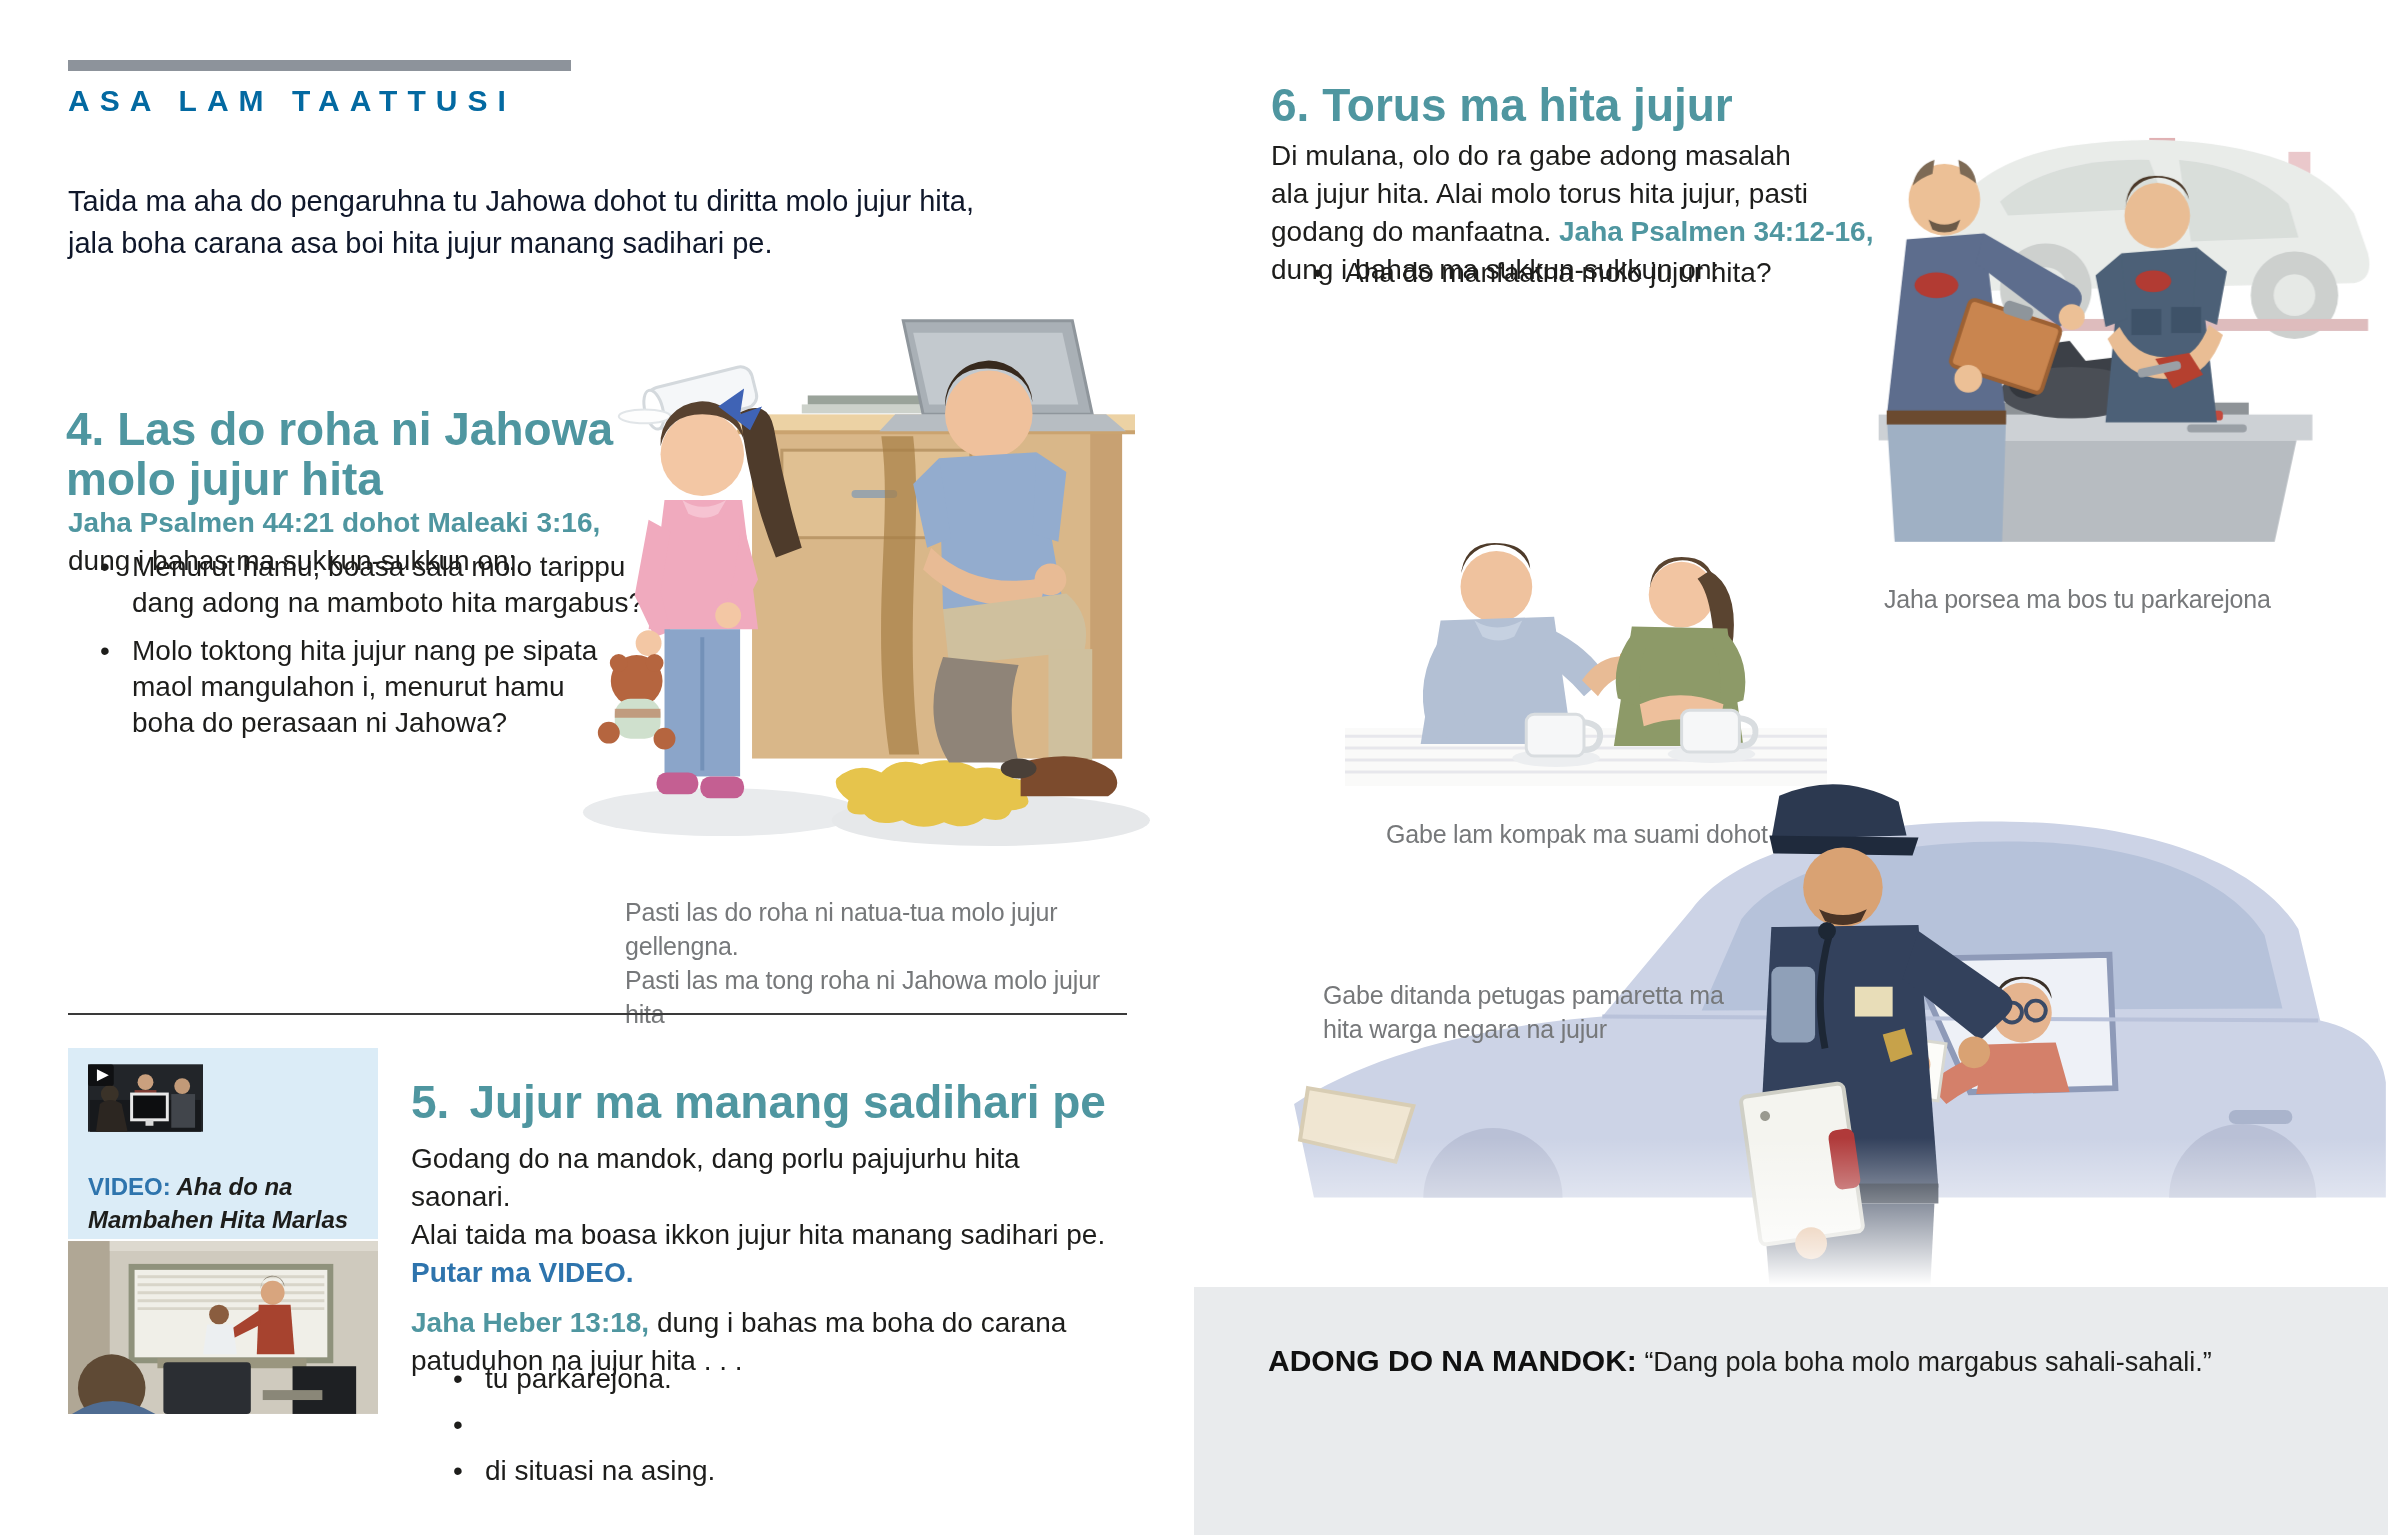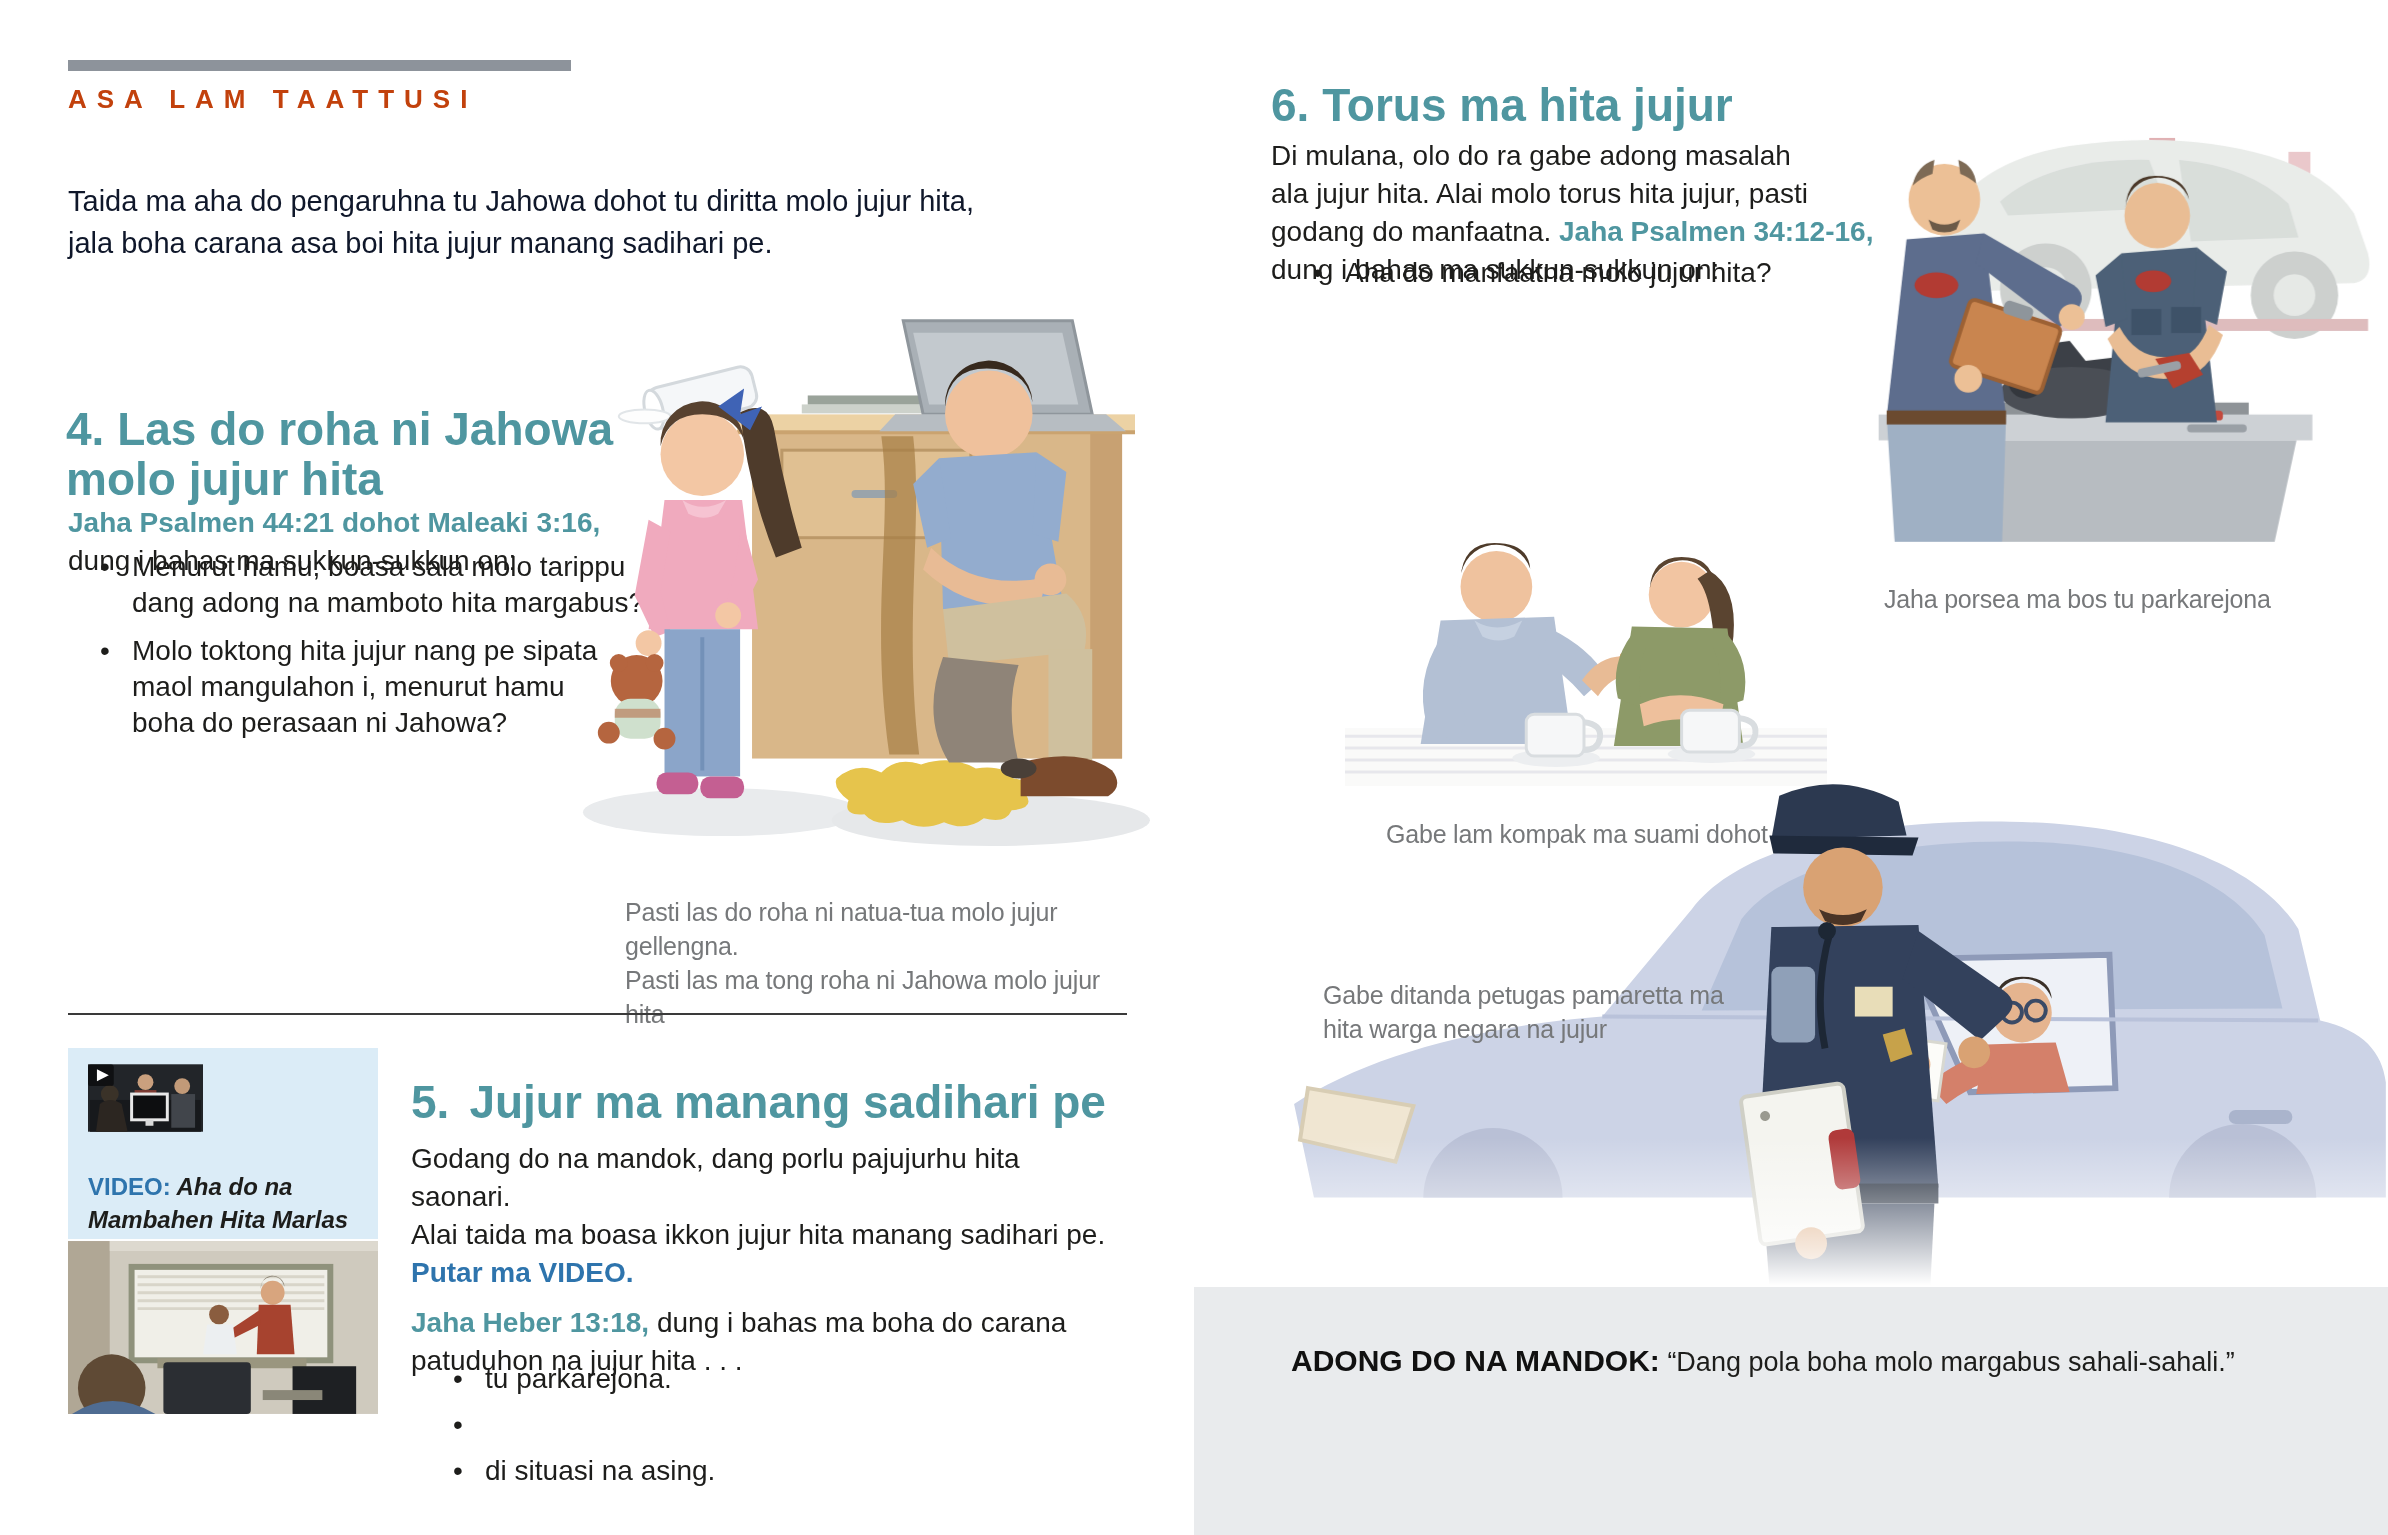--- a/index.html
+++ b/index.html
@@ -3,21 +3,21 @@
 <meta charset="utf-8">
 <style>
   html,body{margin:0;padding:0;background:#ffffff;}
   .page{position:relative;width:2388px;height:1535px;background:#fff;overflow:hidden;
         font-family:"Liberation Sans",sans-serif;color:#1d1d1b;}
   .abs{position:absolute;}
   .pre{white-space:pre-line;}
 
   
   .kicker-bar{left:68px;top:60px;width:503px;height:11px;background:#8d939b;}
-  .kicker{left:68px;top:84px;font-size:26px;font-weight:700;letter-spacing:10px;color:#c2410c;}
+  .kicker{left:68px;top:84px;font-size:30px;font-weight:700;letter-spacing:10px;color:#0369a1;}
 
   .intro{left:68px;top:151px;width:1045px;font-size:29px;line-height:42px;color:#0f172a;}
 
   .sec-heading{font-size:46px;line-height:50px;font-weight:700;color:#4f96a0;}
   .h4{left:66px;top:366px;width:557px;}
   .h5{left:411px;top:1039px;width:697px;}
   .h5 .num{margin-right:20px;}
   .h6{left:1271px;top:42px;width:597px;}
 
   .body-p{font-size:28px;line-height:38px;color:#1d1d1b;}
@@ -53,21 +53,21 @@
   .video-duration{font-style:normal;}
   .video-still{left:68px;top:1241px;width:310px;height:173px;}
 
   .illu{display:block;}
   .illu1{left:553px;top:295px;width:601px;height:563px;}
   .illu2{left:1821px;top:82px;width:563px;height:462px;}
   .illu3{left:1345px;top:509px;width:482px;height:277px;}
   .illu4{left:1274px;top:760px;width:1114px;height:525px;}
 
   .review-box{left:1194px;top:1287px;width:1194px;height:249px;background:#e9ebed;}
-  .review-line{left:74px;top:26px;width:1075px;font-size:28px;line-height:40px;margin-left:23px;}
+  .review-line{left:74px;top:26px;width:1075px;font-size:28px;line-height:40px;}
   .review-title{font-size:30px;font-weight:700;color:#111;}
   .review-quote{font-size:27px;color:#1d1d1b;}
 </style>
 </head>
 <body>
 
 <div class="page">
 
   <div class="abs kicker-bar"></div>
   <div class="abs kicker">ASA LAM TAATTUSI</div>

